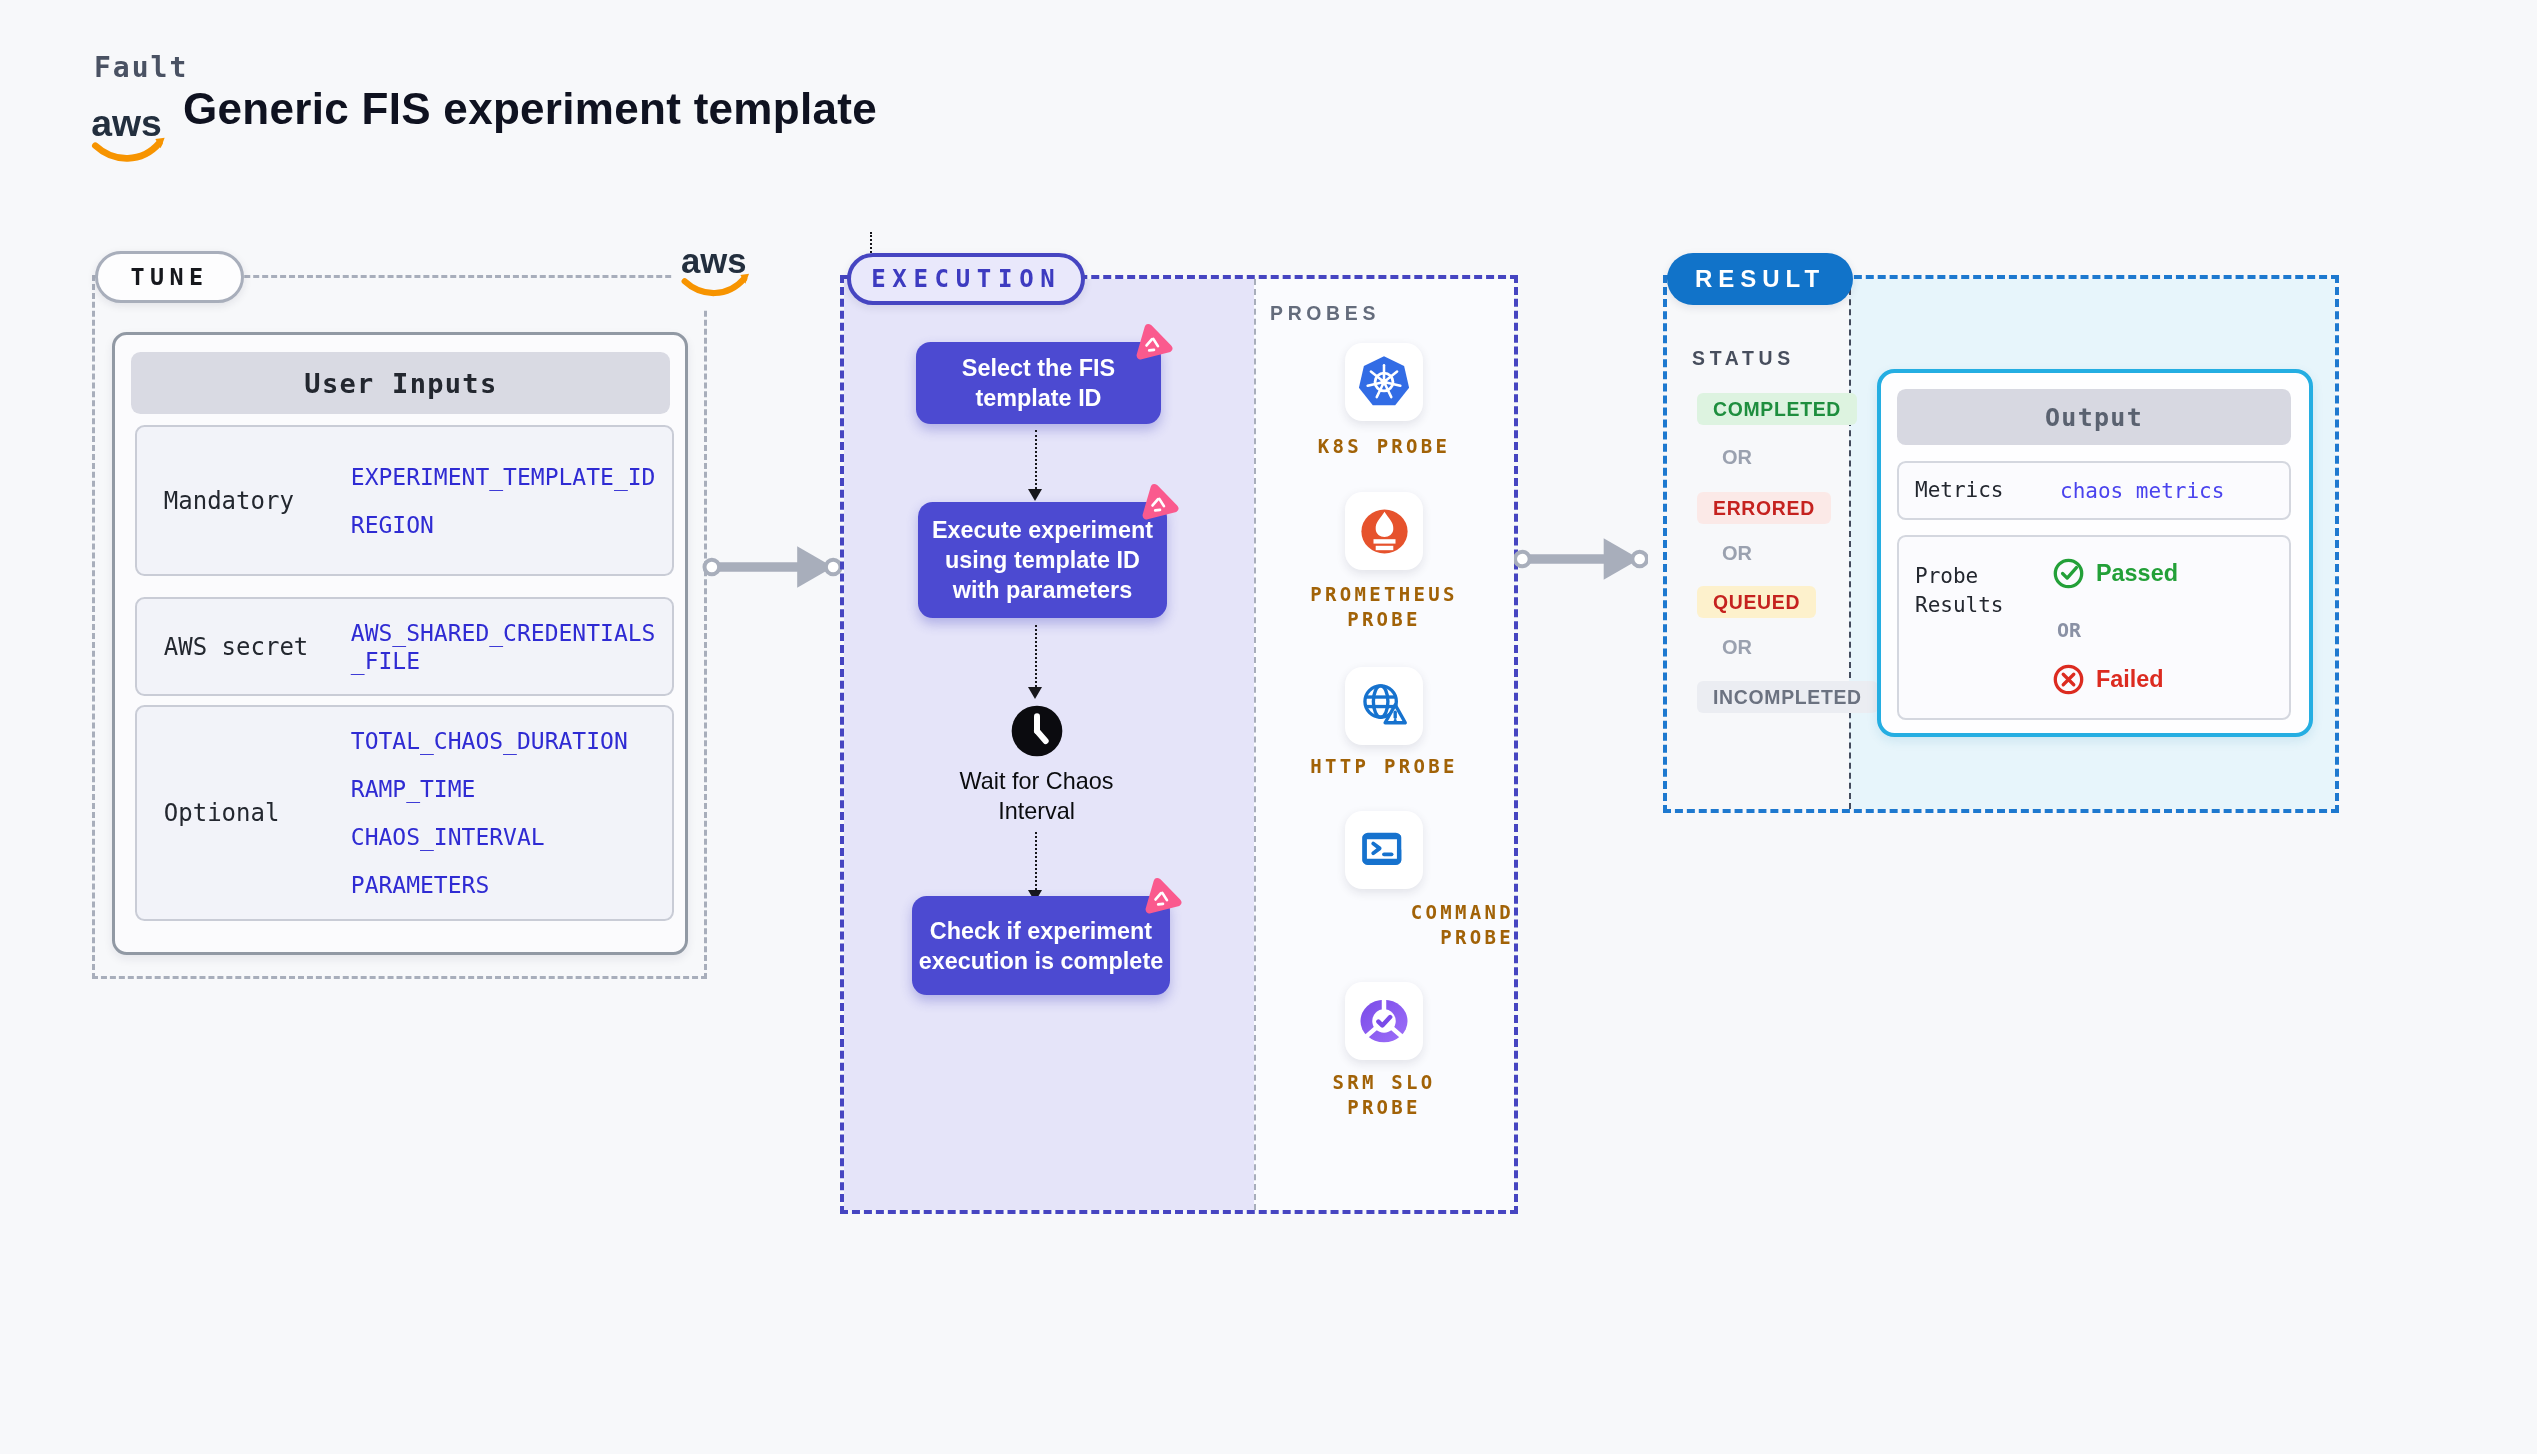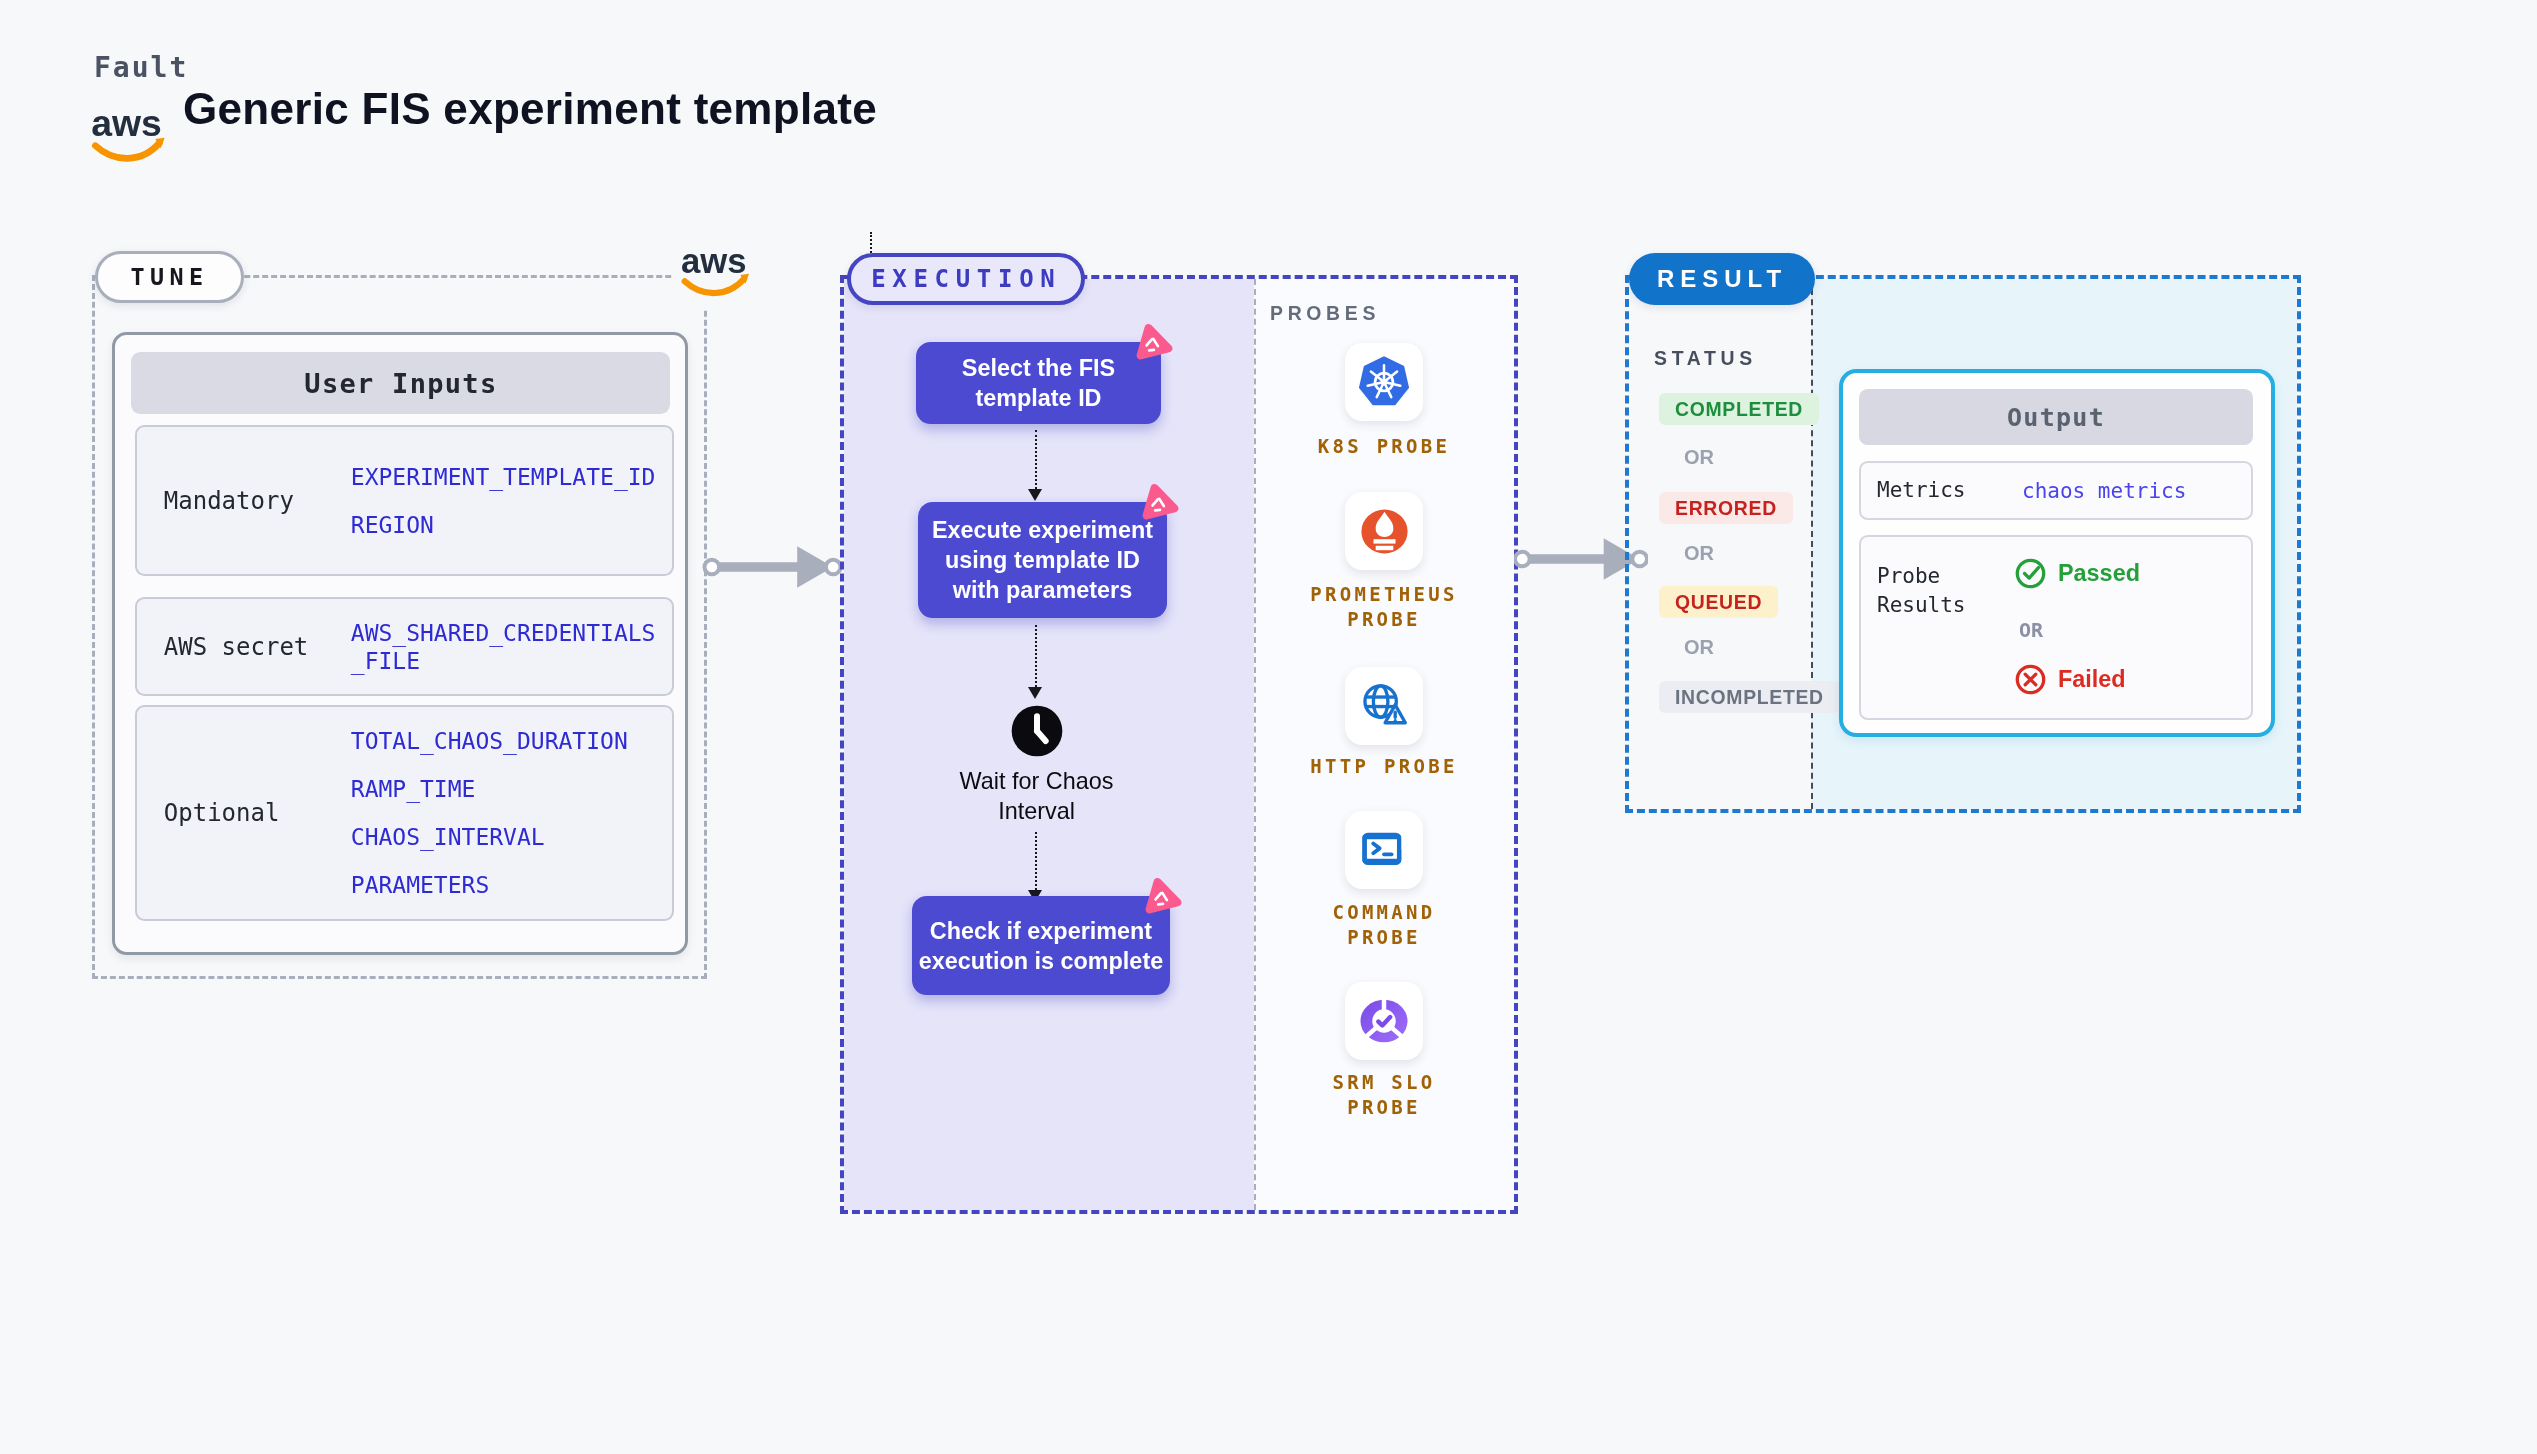--- a/index.html
+++ b/index.html
@@ -11,21 +11,21 @@
   .mono{font-family:"DejaVu Sans Mono",monospace;}
   .abs{position:absolute;}
 
   
   .brand{left:94px;top:51px;font-size:28px;letter-spacing:2px;color:#4A5263;font-weight:bold;}
   .page-title{left:183px;top:84px;font-size:44px;font-weight:bold;color:#0F1220;letter-spacing:0.3px;}
 
   
   .tune-box{left:92px;top:275px;width:615px;height:704px;border:3.3px dashed #A8AEBB;box-sizing:border-box;}
   .exec-box{left:840px;top:275px;width:678px;height:939px;border:4px dashed #4645C1;box-sizing:border-box;}
-  .result-box{left:1625px;top:275px;width:676px;height:538px;border:4px dashed #1E79CF;box-sizing:border-box;}
+  .result-box{left:1663px;top:275px;width:676px;height:538px;border:4px dashed #1E79CF;box-sizing:border-box;}
 
   .pill{
     display:flex;align-items:center;justify-content:center;
     border-radius:29.5px;font-weight:bold;box-sizing:border-box;
     box-shadow:0 2.7px 8px rgba(25,30,60,.10);
   }
   .tune-pill{left:0;top:-27.5px;width:149px;height:52px;background:#FDFDFE;border:3.3px solid #A8AEBB;
     font-size:23.4px;letter-spacing:5.4px;color:#16181D;}
   .exec-pill{left:3.3px;top:-26px;width:238px;height:52px;background:#E9E8FB;border:4px solid #4645C1;
     font-size:24px;letter-spacing:6.7px;color:#3D3BC0;}
@@ -258,21 +258,21 @@
   <div class="abs probe-label" style="top:475px;">HTTP PROBE</div>
 
   <div class="abs probe-card" style="left:501px;top:532px;">
     <svg width="54" height="54" viewBox="0 0 100 100">
       <path d="M14 26 h64 M14 26 v44 h56 M78 50 v20 h-8" fill="none" stroke="#1672CE" stroke-width="8" stroke-linecap="round" stroke-linejoin="round"></path>
       <rect x="14" y="22" width="64" height="52" rx="6" fill="none" stroke="#1672CE" stroke-width="8"></rect>
       <path d="M30 38 l12 9 l-12 9" fill="none" stroke="#1672CE" stroke-width="7" stroke-linecap="round" stroke-linejoin="round"></path>
       <line x1="50" y1="58" x2="64" y2="58" stroke="#1672CE" stroke-width="7" stroke-linecap="round"></line>
     </svg>
   </div>
-  <div class="abs probe-label" style="top:621px;">COMMAND
+  <div class="abs probe-label" style="top:621px;text-align:right;">COMMAND
 PROBE</div>
 
   <div class="abs probe-card" style="left:501px;top:703px;">
     <svg width="56" height="56" viewBox="0 0 100 100">
       <defs>
         <linearGradient id="sloGrad" x1="0" y1="0" x2="1" y2="1">
           <stop offset="0" stop-color="#7A4BE8"></stop>
           <stop offset="1" stop-color="#9E6FF9"></stop>
         </linearGradient>
       </defs>

